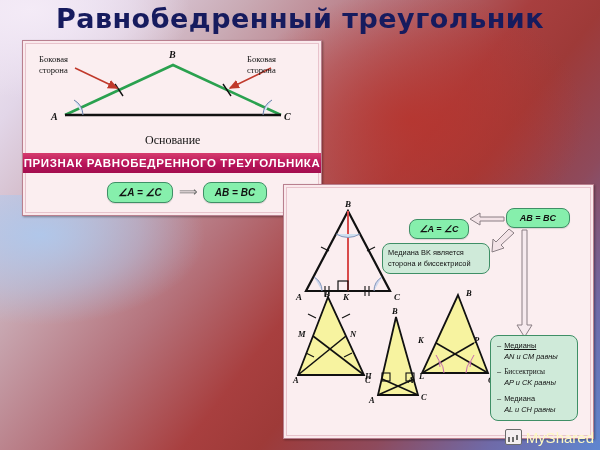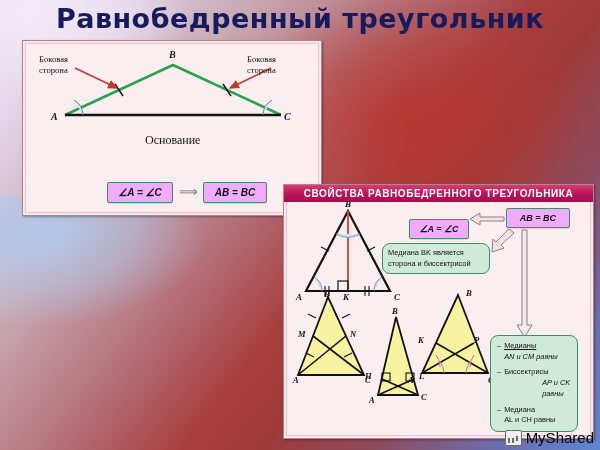--- a/index.html
+++ b/index.html
@@ -76,23 +76,23 @@
     font-family:Liberation Serif, serif;
     color:#111;
     line-height:1.18;
     white-space:pre;
   }
   .italic{font-style:italic;font-weight:bold;}
 
   
   .fbox{
     position:absolute;
-    background:#f0abfc;
+    background:#86efac;
     border:1px solid #3f8f66;
-    border-radius:2px;
+    border-radius:8px;
     color:#111;
     font-weight:bold;font-style:italic;
     display:flex;align-items:center;justify-content:center;
     text-align:center;
     box-shadow:0 1px 1px rgba(0,0,0,.12);
   }
   .gbox{
     position:absolute;
     background:#cfead9;
     border:1px solid #3f8f66;
@@ -101,22 +101,22 @@
     box-sizing:border-box;
     color:#111;
     font-size:7.4px;line-height:1.45;
   }
 
   svg{position:absolute;left:0;top:0;overflow:visible;}
 
   
   #wm{
     position:absolute;right:6px;bottom:4px;
-    display:flex;align-items:center;gap:4px;
-    color:#000000;font-size:15px;
+    display:flex;align-items:flex-start;gap:4px;
+    color:#fef9c3;font-size:15px;
     font-family:"Liberation Sans", sans-serif;
     margin-left:28px;
   }
   #wm .ic{
     width:15px;height:14px;border:1.6px solid #6b6b6b;border-radius:2px;
     position:relative;background:#f3eef0;
   }
   #wm .ic:before{
     content:"";position:absolute;left:2px;bottom:2px;width:2px;height:5px;background:#6b6b6b;
     box-shadow:4px 0 0 #6b6b6b, 8px -2px 0 #6b6b6b;
@@ -162,30 +162,30 @@
     <div class="lbl italic" style="left:28px;top:70px;font-size:10px;">A</div>
     <div class="lbl italic" style="left:261px;top:70px;font-size:10px;">C</div>
 
     <div class="lbl" style="left:16px;top:13px;font-size:8.6px;">Боковая</div>
     <div class="lbl" style="left:16px;top:24px;font-size:8.6px;">сторона</div>
     <div class="lbl" style="left:224px;top:13px;font-size:8.6px;">Боковая</div>
     <div class="lbl" style="left:224px;top:24px;font-size:8.6px;">сторона</div>
 
     <div class="lbl" style="left:122px;top:92px;font-size:12px;">Основание</div>
 
+    <div class="band" id="band1">ПРИЗНАК РАВНОБЕДРЕННОГО ТРЕУГОЛЬНИКА</div>
 
     <div class="fbox" style="left:84px;top:141px;width:64px;height:19px;font-size:10px;">∠A = ∠C</div>
     <div class="lbl" style="left:156px;top:143px;font-size:13px;color:#6b6b6b;">⟹</div>
     <div class="fbox" style="left:180px;top:141px;width:62px;height:19px;font-size:10px;">AB = BC</div>
   </div>
 
   <div class="panel" id="panel2">
     <div class="panel-inner"></div>
 
-    <div class="band" id="band2">СВОЙСТВА РАВНОБЕДРЕННОГО ТРЕУГОЛЬНИКА</div>
 
     <svg width="120" height="110" style="left:8px;top:20px">
       <polygon points="56,6 14,86 98,86" fill="none" stroke="#111" stroke-width="2.2"></polygon>
       <line x1="56" y1="6" x2="56" y2="86" stroke="#d94b4b" stroke-width="2"></line>
       <path d="M 44,29 A 24,24 0 0 0 68,29" fill="#cfe0f0" stroke="#7b8fb5" stroke-width=".9"></path>
       <path d="M 30,86 A 16,16 0 0 0 22,72" fill="#cfd8ee" stroke="#7b8fb5" stroke-width=".9"></path>
       <path d="M 82,86 A 16,16 0 0 1 90,72" fill="#cfd8ee" stroke="#7b8fb5" stroke-width=".9"></path>
       <rect x="46" y="76" width="10" height="10" fill="none" stroke="#111" stroke-width="1.2"></rect>
       <line x1="29" y1="42" x2="37" y2="46" stroke="#111" stroke-width="1.2"></line>
       <line x1="75" y1="46" x2="83" y2="42" stroke="#111" stroke-width="1.2"></line>
@@ -259,29 +259,29 @@
       <div style="display:flex;gap:3px;margin-bottom:5px;">
         <span>–</span>
         <span>
           <span style="display:block;text-decoration:underline;">Медианы</span>
           <span style="display:block;font-style:italic;">AN и CM равны</span>
         </span>
       </div>
       <div style="display:flex;gap:3px;margin-bottom:5px;">
         <span>–</span>
         <span>
-          <span style="display:block;">Биссектрисы</span>
-          <span style="display:block;font-style:italic;margin-left:38px;">AP и CK равны</span>
+          <span style="display:block;font-family:Liberation Serif, serif;">Биссектрисы</span>
+          <span style="display:block;font-style:italic;">AP и CK равны</span>
         </span>
       </div>
       <div style="display:flex;gap:3px;">
         <span>–</span>
         <span>
           <span style="display:block;">Медиана</span>
-          <span style="display:block;">AL и CH равны</span>
+          <span style="display:block;font-style:italic;">AL и CH равны</span>
         </span>
       </div>
     </div>
 
   </div>
 
   <div id="wm">
     <span class="ic"></span>
     <span>MyShared</span>
   </div>

